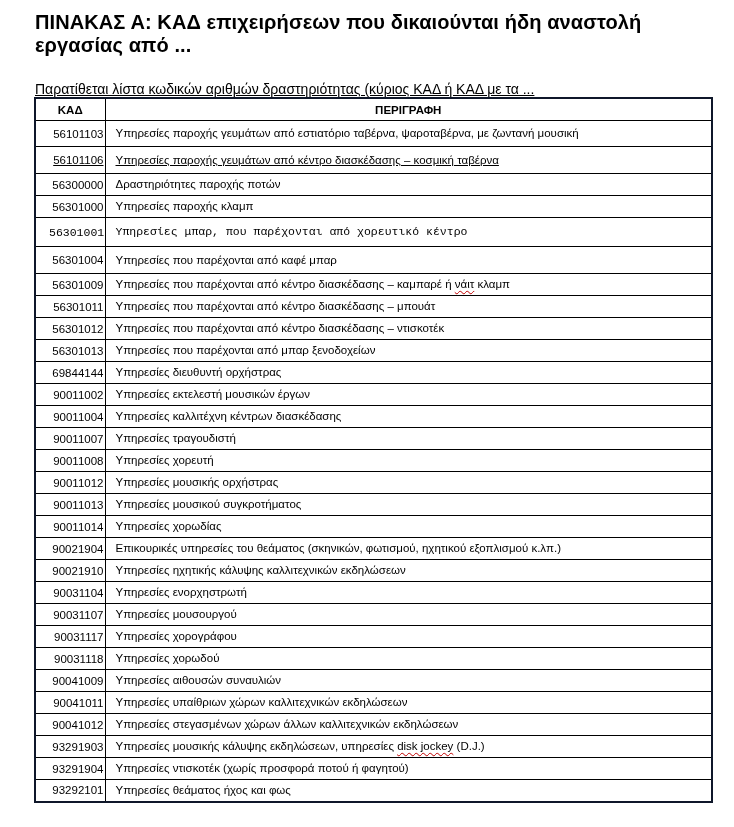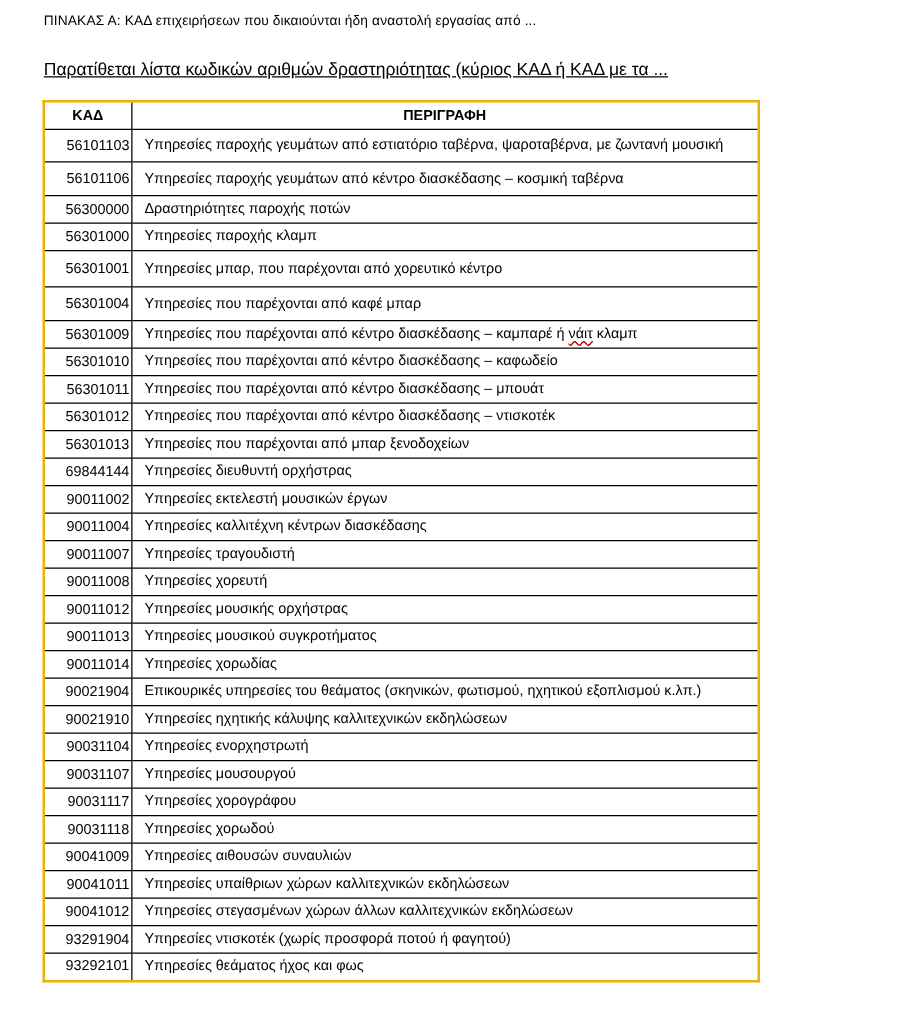--- a/index.html
+++ b/index.html
@@ -12,37 +12,36 @@
     height: 827px;
     overflow: hidden;
     font-family: "Liberation Sans", "DejaVu Sans", sans-serif;
     color: #000000;
   }
   .doc {
     padding: 11px 0 0 34px;
     width: 633px;
   }
   .doc-title {
-    font-size: 11px;
-    font-weight: normal;
+    font-size: 20px;
+    font-weight: bold;
     margin: 0 0 0 1px;
     letter-spacing: 0.1px;
   }
   .doc-subtitle {
     font-size: 14px;
     font-weight: normal;
     margin: 24px 0 0 1px;
     text-decoration: underline;
   }
   table.kad-table {
-    margin-top: 17px;
     border-collapse: collapse;
-    width: 574px;
+    width: 679px;
     table-layout: fixed;
-    border: 2px solid #eab308;
+    border: 2px solid #0f172a;
   }
   table.kad-table th,
   table.kad-table td {
     border: 1px solid #000000;
     font-size: 11.5px;
     vertical-align: middle;
   }
   table.kad-table th {
     font-weight: bold;
     text-align: center;
@@ -54,22 +53,22 @@
     text-align: right;
     padding-left: 13px;
     font-size: 11.5px;
   }
   td.desc {
     padding: 2px 20px 2px 10px;
     line-height: 1.25;
   }
   tbody tr { height: 22px; }
   tbody tr:nth-child(1) { height: 26px; }
-  tbody tr:nth-child(2) { height: 27px; }
-  tbody tr:nth-child(5) { height: 29px; }
+  tbody tr:nth-child(2) { height: 27px; text-decoration: underline; }
+  tbody tr:nth-child(5) { height: 29px; font-family: Liberation Mono, monospace; }
   tbody tr:nth-child(6) { height: 27px; }
   .spell {
     text-decoration: underline wavy #c00000 1px;
     text-underline-offset: 2px;
   }
 </style>
 </head>
 <body>
 
 <div class="doc">
@@ -111,24 +110,20 @@
         </tr>
         <tr>
           <td class="kad">56301004</td>
           <td class="desc">Υπηρεσίες που παρέχονται από καφέ μπαρ</td>
         </tr>
         <tr>
           <td class="kad">56301009</td>
           <td class="desc">Υπηρεσίες που παρέχονται από κέντρο διασκέδασης – καμπαρέ ή <span class="spell">νάιτ</span> κλαμπ</td>
         </tr>
         <tr>
-          <td class="kad">56301010</td>
-          <td class="desc">Υπηρεσίες που παρέχονται από κέντρο διασκέδασης – καφωδείο</td>
-        </tr>
-        <tr>
           <td class="kad">56301011</td>
           <td class="desc">Υπηρεσίες που παρέχονται από κέντρο διασκέδασης – μπουάτ</td>
         </tr>
         <tr>
           <td class="kad">56301012</td>
           <td class="desc">Υπηρεσίες που παρέχονται από κέντρο διασκέδασης – ντισκοτέκ</td>
         </tr>
         <tr>
           <td class="kad">56301013</td>
           <td class="desc">Υπηρεσίες που παρέχονται από μπαρ ξενοδοχείων</td>
@@ -193,20 +188,24 @@
           <td class="kad">90041009</td>
           <td class="desc">Υπηρεσίες αιθουσών συναυλιών</td>
         </tr>
         <tr>
           <td class="kad">90041011</td>
           <td class="desc">Υπηρεσίες υπαίθριων χώρων καλλιτεχνικών εκδηλώσεων</td>
         </tr>
         <tr>
           <td class="kad">90041012</td>
           <td class="desc">Υπηρεσίες στεγασμένων χώρων άλλων καλλιτεχνικών εκδηλώσεων</td>
+        </tr>
+        <tr>
+          <td class="kad">93291903</td>
+          <td class="desc">Υπηρεσίες μουσικής κάλυψης εκδηλώσεων, υπηρεσίες <span class="spell">disk jockey</span> (D.J.)</td>
         </tr>
         <tr>
           <td class="kad">93291904</td>
           <td class="desc">Υπηρεσίες ντισκοτέκ (χωρίς προσφορά ποτού ή φαγητού)</td>
         </tr>
         <tr>
           <td class="kad">93292101</td>
           <td class="desc">Υπηρεσίες θεάματος ήχος και φως</td>
         </tr>
       </tbody>

